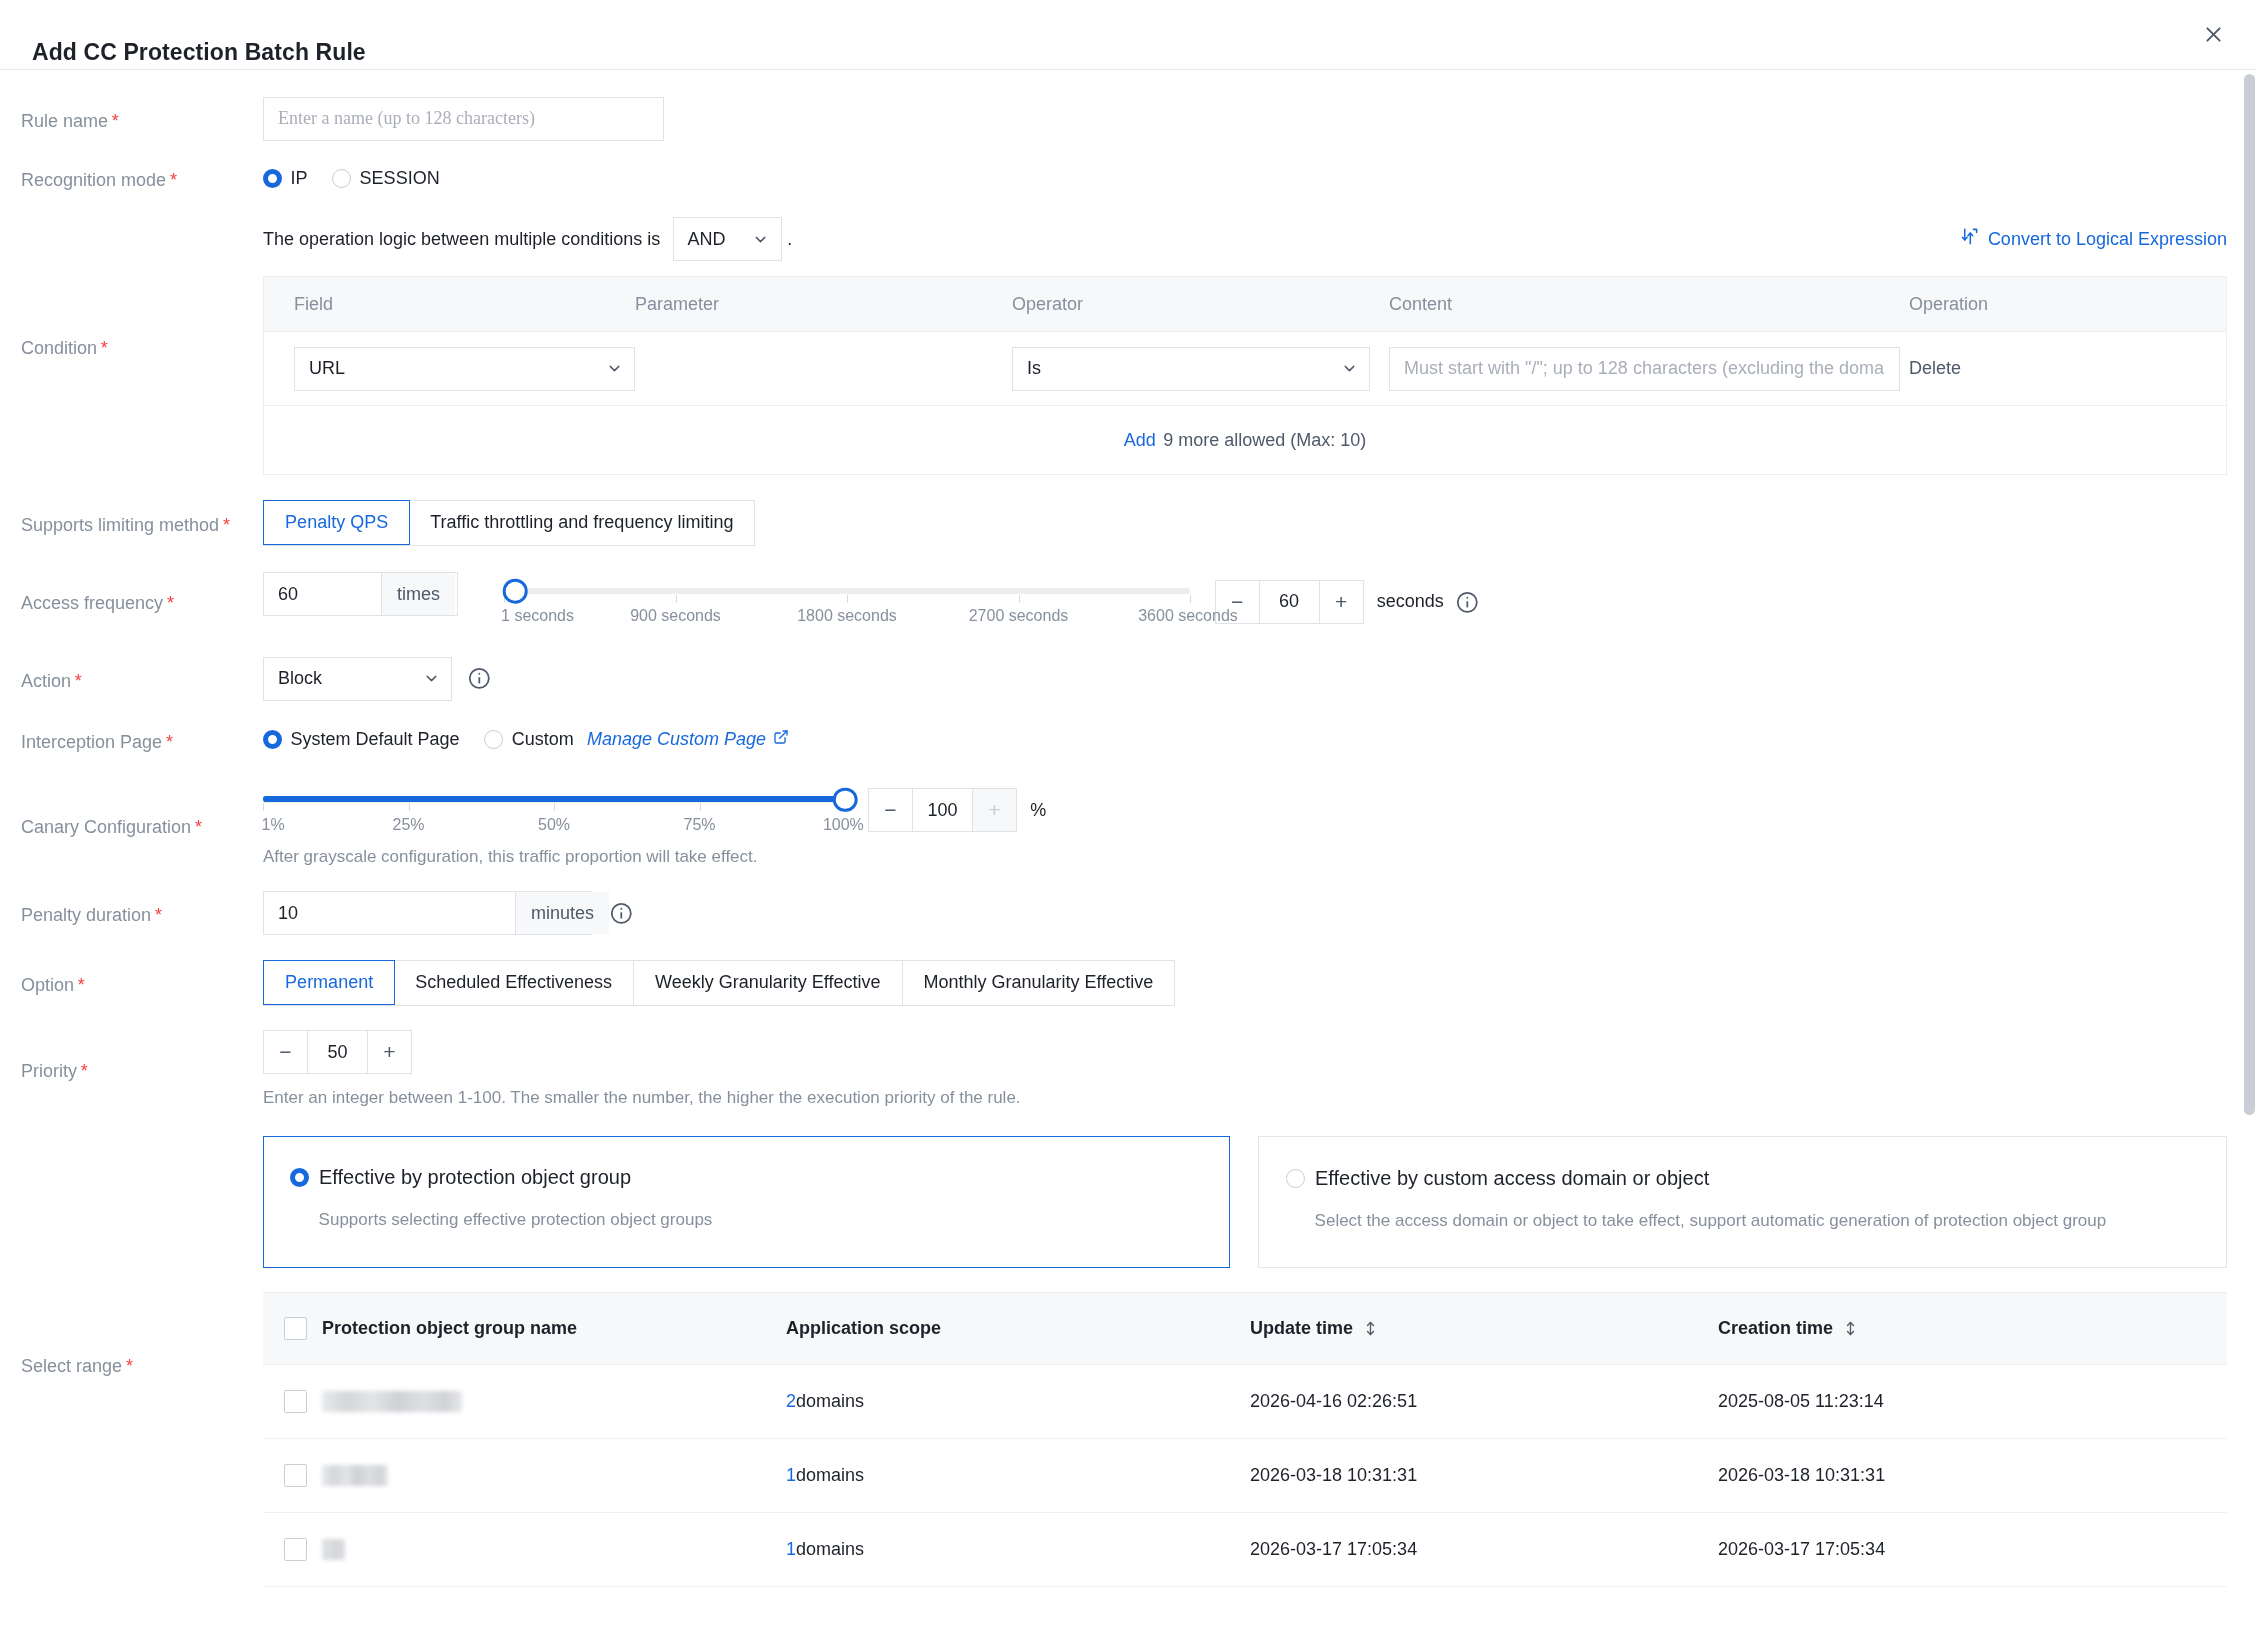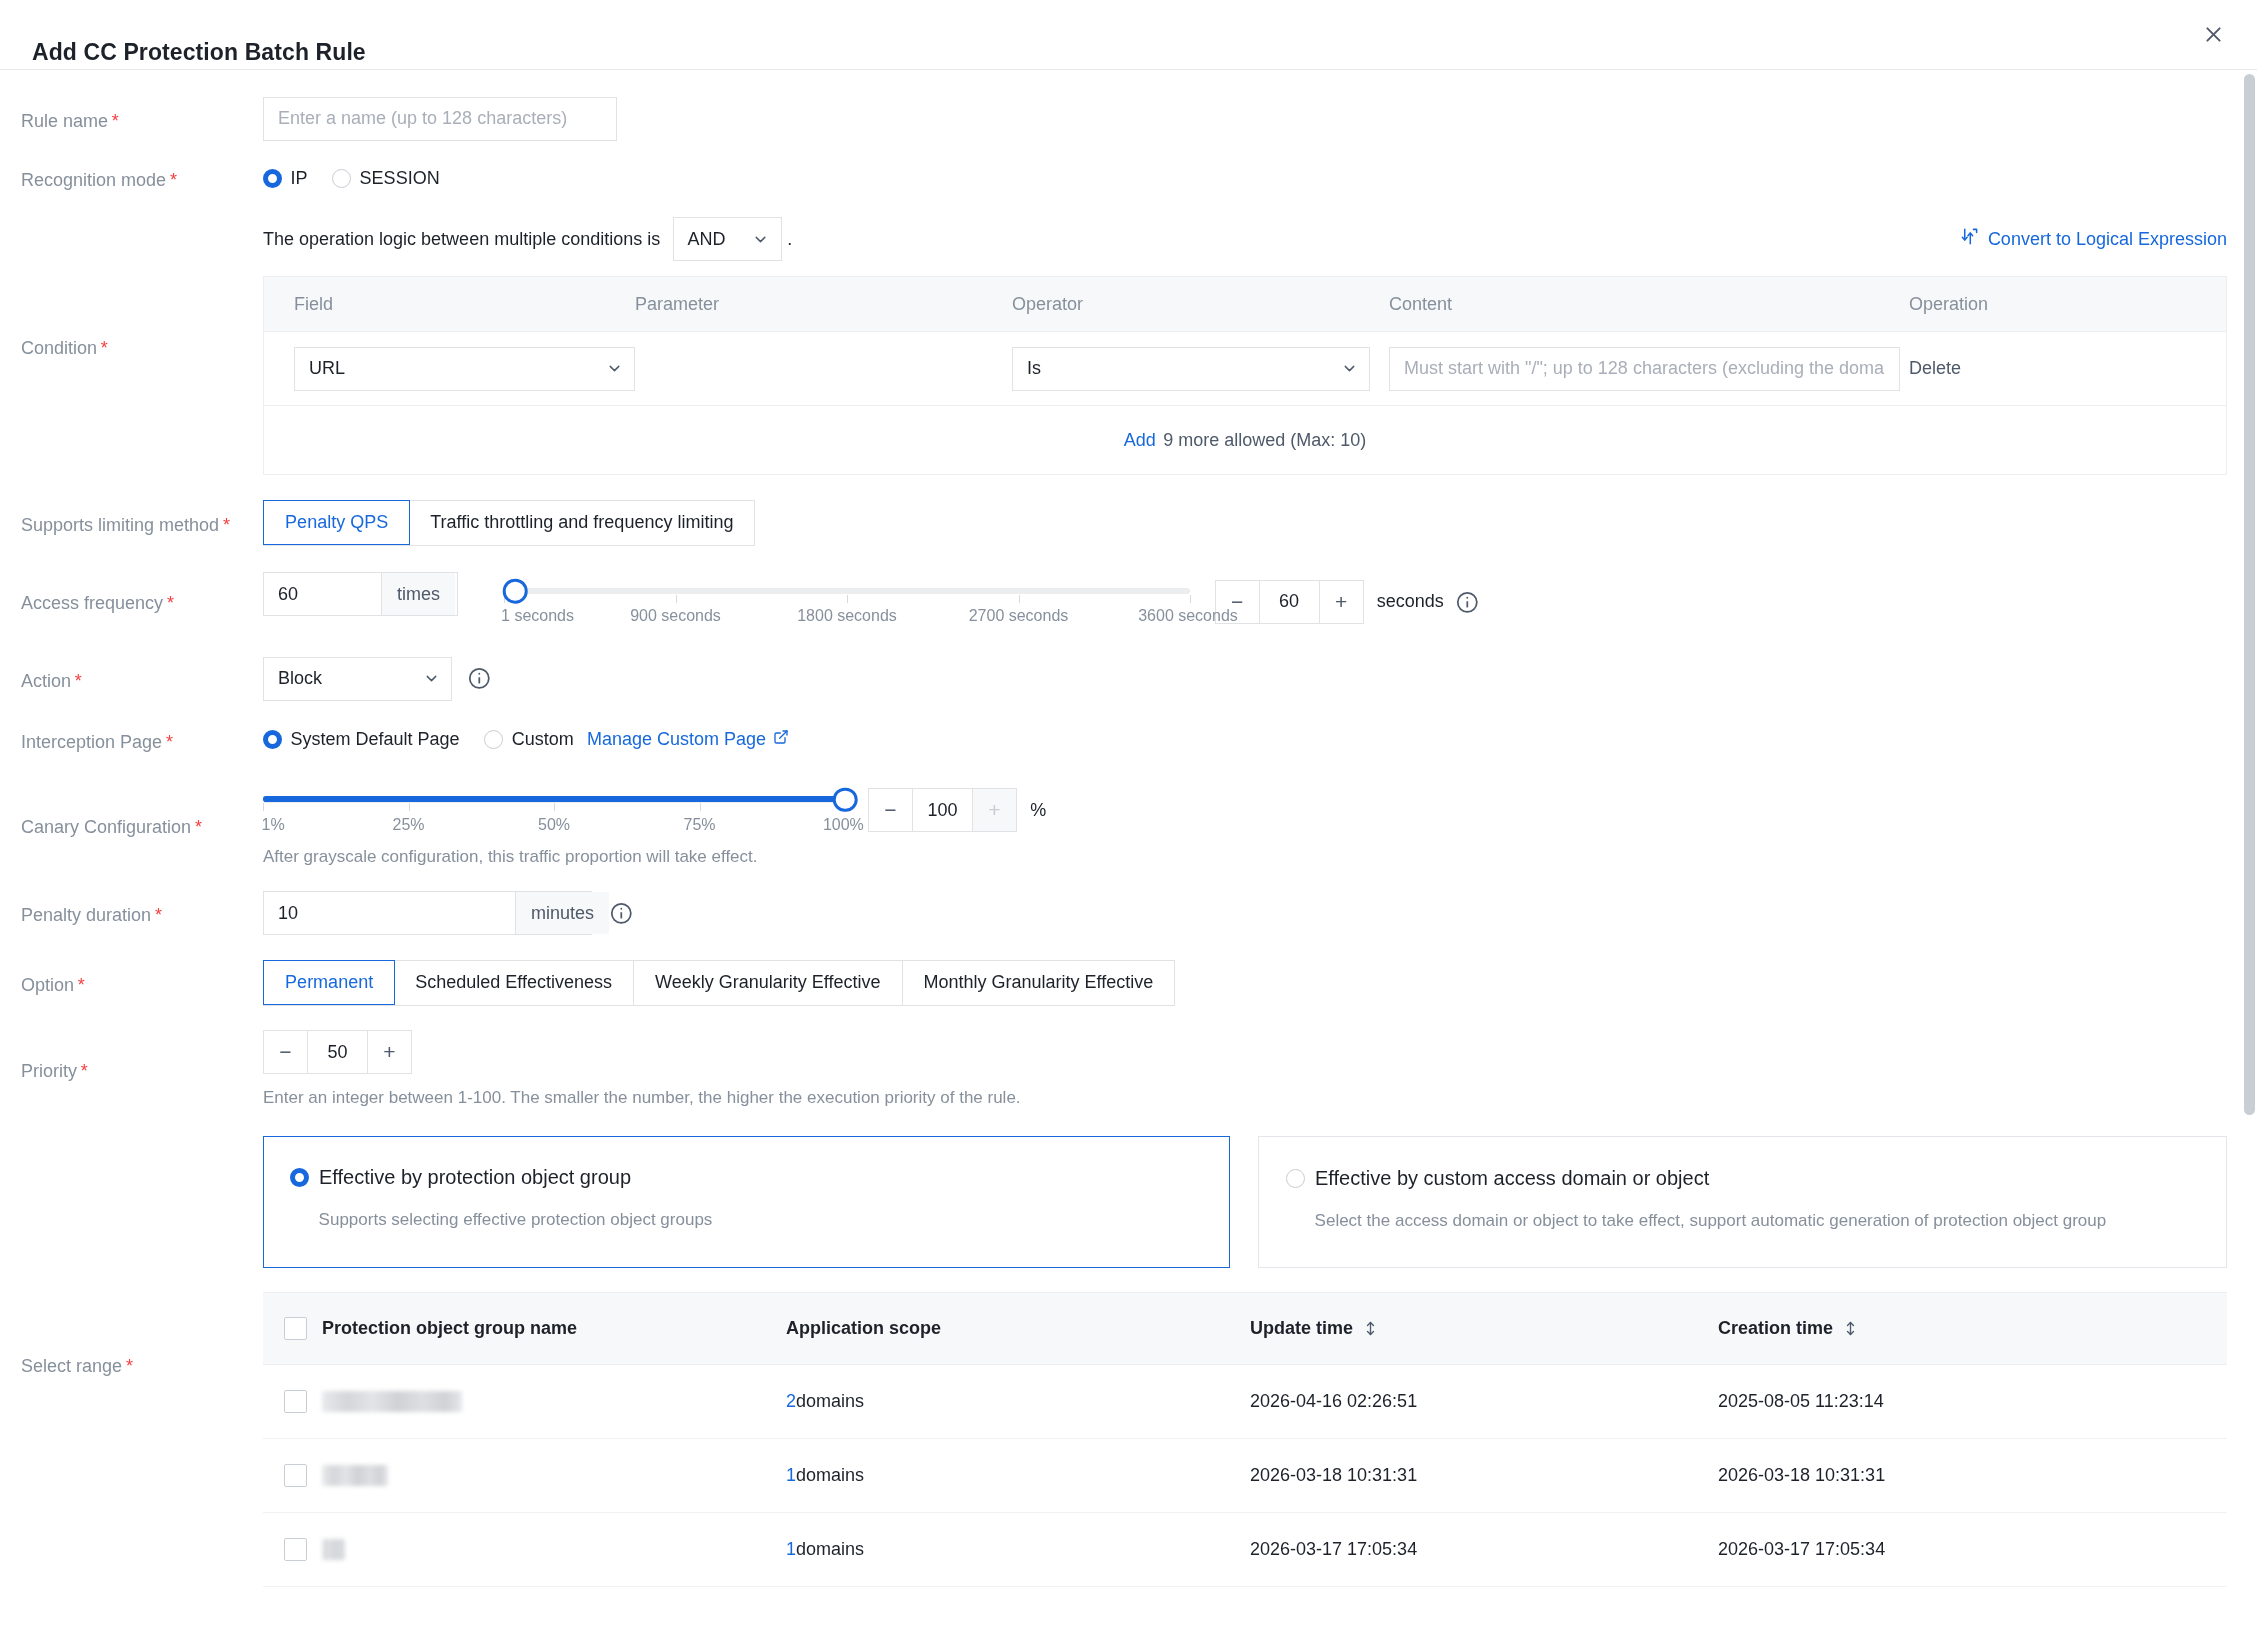--- a/index.html
+++ b/index.html
@@ -55,21 +55,21 @@
   .req { color: #f53f3f; font-size: 18px; margin-left: 3.8px; }
   .row-field { flex: 1; min-width: 0; }
 
   
   .text-input {
     height: 44px; border: 0.9px solid #e0e2e6; background: #fff;
     font-size: 18px; color: #1d2129; padding: 0 14px;
     font-family: "Liberation Sans", sans-serif; outline: none;
   }
   .text-input::placeholder { color: #a9aeb8; }
-  .rule-name-input { width: 354px; }
+  .rule-name-input { width: 401px; font-family: Liberation Serif, serif; }
 
   
   .radio-group { display: flex; align-items: center; gap: 0; }
   .radio-item { display: flex; align-items: center; cursor: pointer; margin-right: 24.6px; }
   .radio-dot {
     width: 19px; height: 19px; border-radius: 50%;
     border: 0.9px solid #c9cdd4; background: #fff;
     display: inline-block; position: relative; flex: 0 0 19px;
   }
   .radio-dot.checked { border: 5.7px solid #1668dc; background: #fff; }
@@ -187,21 +187,21 @@
   
   .info-icon {
     width: 24.6px; height: 24.6px; border-radius: 50%;
     display: inline-flex; align-items: center; justify-content: center;
     color: #4e5969; cursor: pointer;
   }
   .info-icon svg { width: 24.6px; height: 24.6px; }
 
   .helper-text { font-size: 17px; color: #86909c; margin-top: 15px; }
 
-  .ext-link { color: #1668dc; font-size: 18px; cursor: pointer; display: inline-flex; align-items: center; gap: 6.6px; }
+  .ext-link { color: #1668dc; font-size: 18px; cursor: pointer; display: inline-flex; align-items: center; gap: 6.6px; font-style: italic; }
   .ext-link svg { width: 16px; height: 16px; }
 
   
   .range-cards { display: flex; gap: 28px; margin-right: 30px; }
   .range-card {
     flex: 1; border: 0.9px solid #e5e6eb; background: #fff;
     padding: 30px 26.5px 28px 26.5px; min-height: 132px; cursor: pointer;
   }
   .range-card.selected { border: 1.9px solid #1668dc; padding: 29px 25.6px 27.4px 25.6px; }
   .range-card-head { display: flex; align-items: center; }

